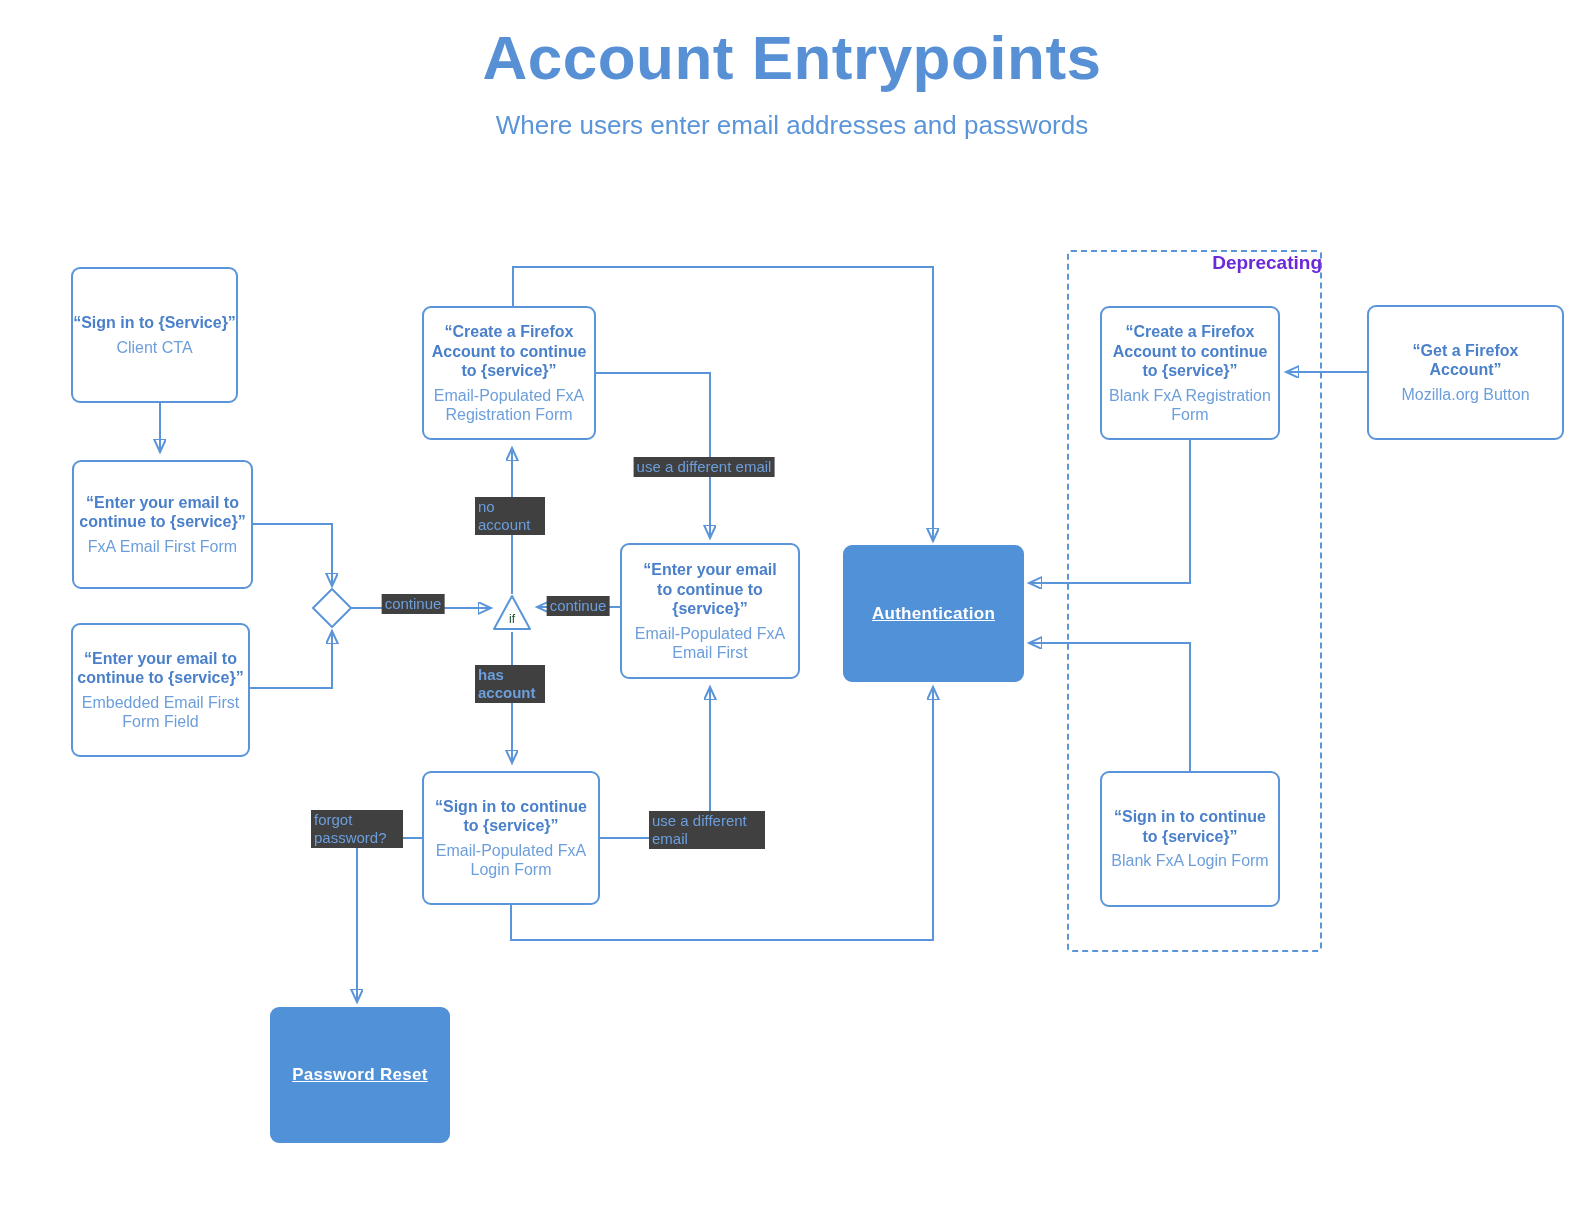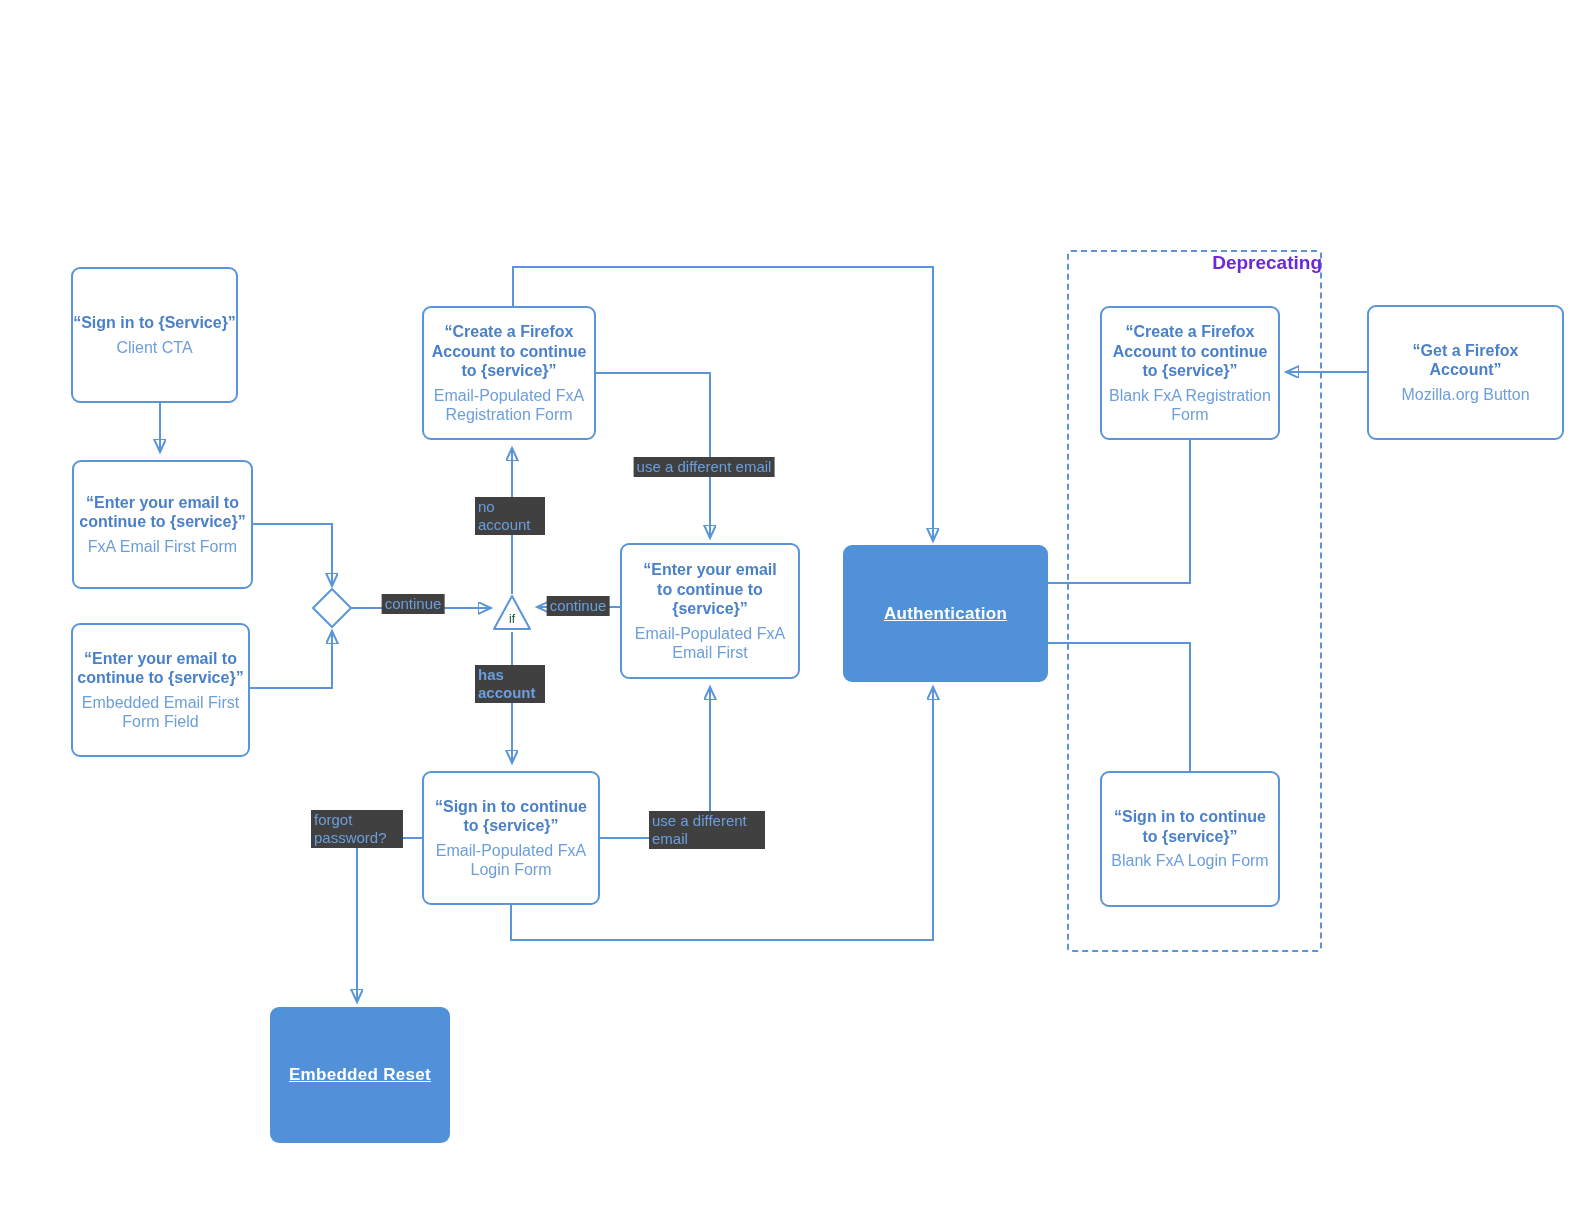--- a/index.html
+++ b/index.html
@@ -44,21 +44,21 @@
   
   .n-client-cta        {left:71px;  top:267px; width:167px; height:136px;}
   .n-client-cta .node-title{white-space:nowrap;}
   .n-fxa-email-first   {left:72px;  top:460px; width:181px; height:129px;}
   .n-embedded          {left:71px;  top:623px; width:179px; height:134px;}
   .n-ep-registration   {left:422px; top:306px; width:174px; height:134px;}
   .n-ep-registration .node-title{max-width:160px;}
   .n-ep-email-first    {left:620px; top:543px; width:180px; height:136px;}
   .n-ep-email-first .node-title{max-width:152px;}
   .n-ep-login          {left:422px; top:771px; width:178px; height:134px;}
-  .n-auth              {left:843px; top:545px; width:205px; height:137px;}
+  .n-auth              {left:843px; top:545px; width:181px; height:137px;}
   .n-password-reset    {left:270px; top:1007px;width:180px; height:136px;}
   .n-dep               {left:1067px;top:250px; width:255px; height:702px;}
   .n-dep-label         {left:1067px;top:252px; width:255px;}
   .n-blank-registration{left:1100px;top:306px; width:180px; height:134px;}
   .n-blank-registration .node-title{max-width:160px;}
   .n-blank-login       {left:1100px;top:771px; width:180px; height:136px;}
   .n-get-ffa           {left:1367px;top:305px; width:197px; height:135px;}
   .n-get-ffa .node-title{max-width:150px;}
 
   
@@ -77,20 +77,22 @@
   .lb-if{
     position:absolute;left:512px;top:619px;transform:translate(-50%,-50%);
     font-size:12px;color:#14532d;background:transparent;padding:0;
   }
 </style>
 </head>
 <body>
 
 <div id="canvas">
 
+  <div class="page-title">Account Entrypoints</div>
+  <div class="page-subtitle">Where users enter email addresses and passwords</div>
 
   <svg id="wires" width="1584" height="1224" viewBox="0 0 1584 1224">
     <defs>
       <marker id="arrow" markerUnits="userSpaceOnUse" markerWidth="16" markerHeight="14" refX="11" refY="6" orient="auto">
         <path d="M0,0 L13,6 L0,12 Z" fill="#5B95D9" stroke="none"></path>
       </marker>
     </defs>
 
     <path d="M160,403 L160,450" marker-end="url(#arrow)"></path>
 
@@ -158,21 +160,21 @@
   <div class="node n-ep-login">
     <span class="node-title">“Sign in to continue to {service}”</span>
     <span class="node-sub">Email-Populated FxA Login Form</span>
   </div>
 
   <div class="node filled n-auth">
     <span class="node-link">Authentication</span>
   </div>
 
   <div class="node filled n-password-reset">
-    <span class="node-link">Embedded Reset</span>
+    <span class="node-link">Password Reset</span>
   </div>
 
   <div class="node n-blank-registration">
     <span class="node-title">“Create a Firefox Account to continue to {service}”</span>
     <span class="node-sub">Blank FxA Registration Form</span>
   </div>
 
   <div class="node n-blank-login">
     <span class="node-title">“Sign in to continue to {service}”</span>
     <span class="node-sub">Blank FxA Login Form</span>

